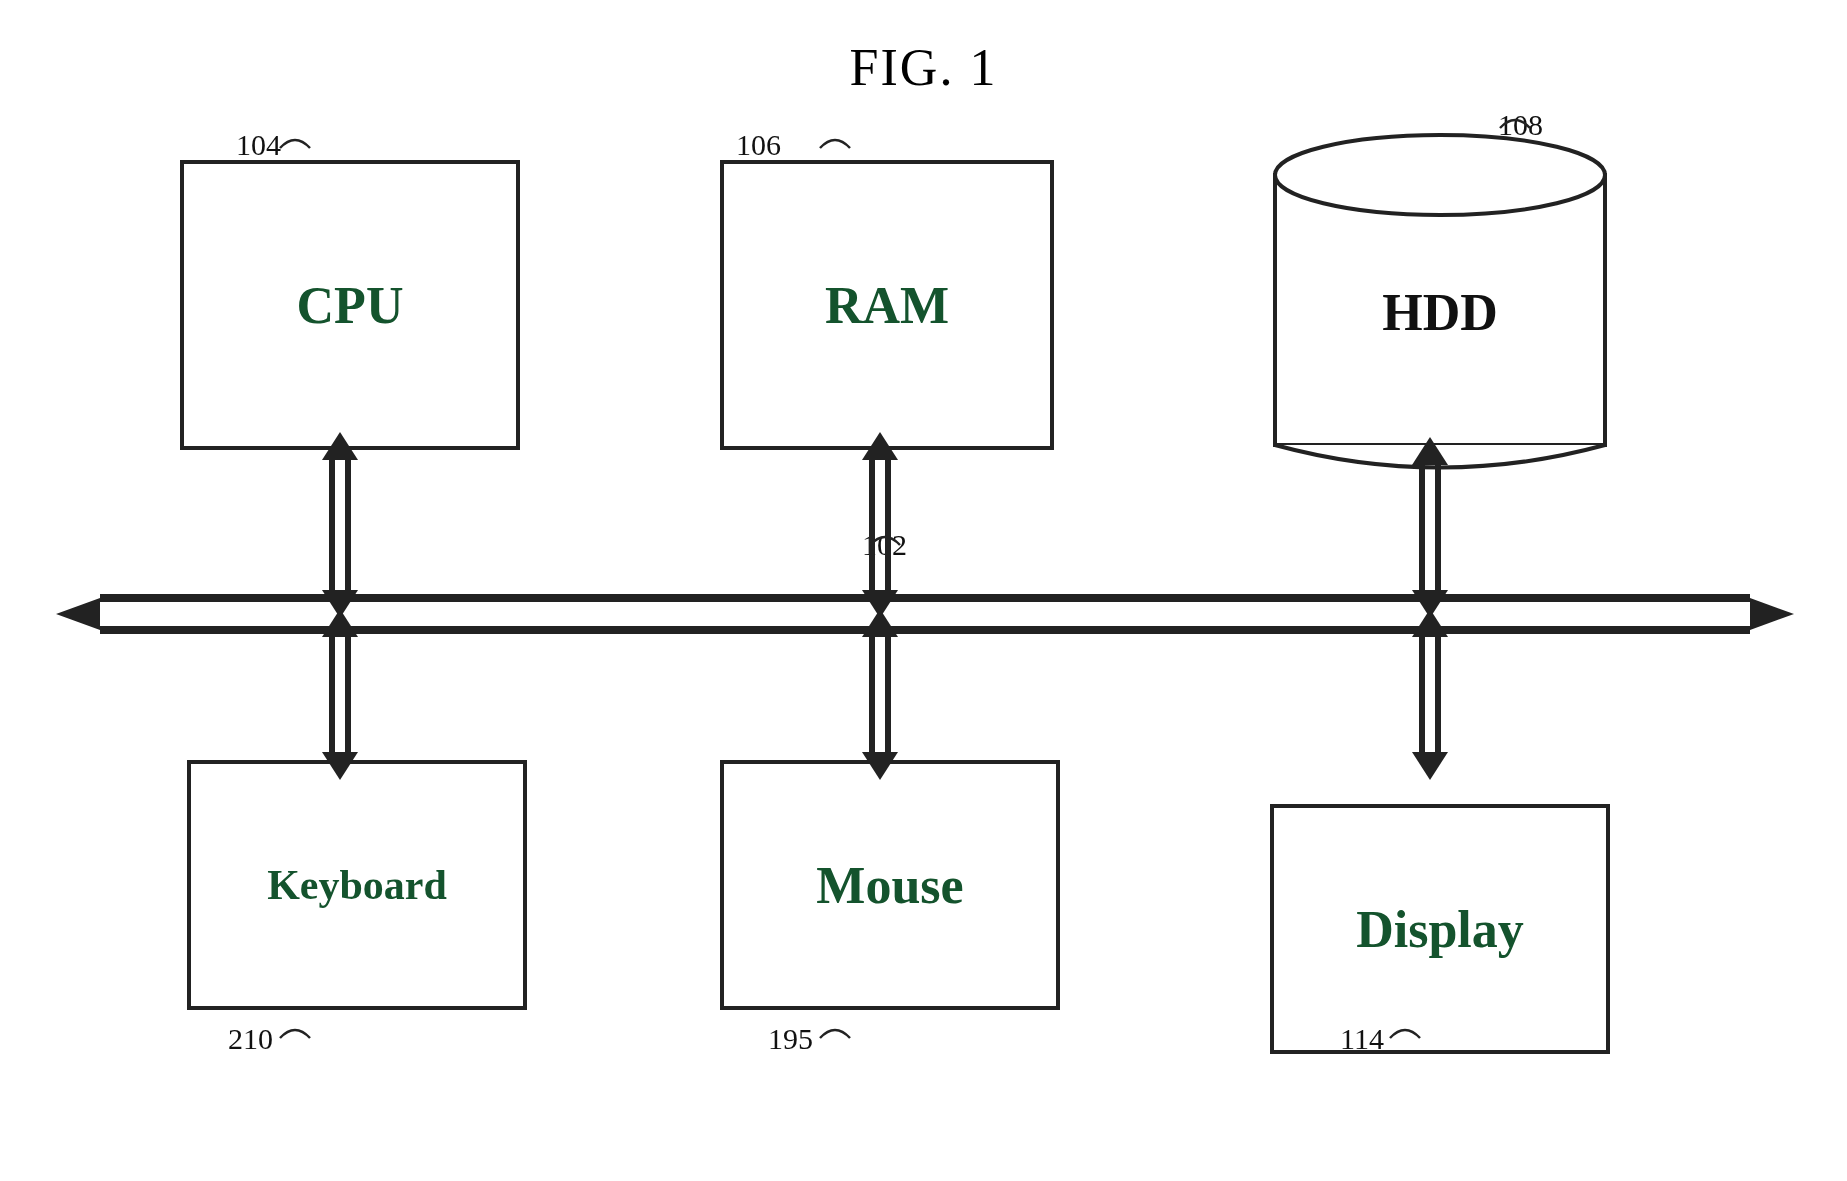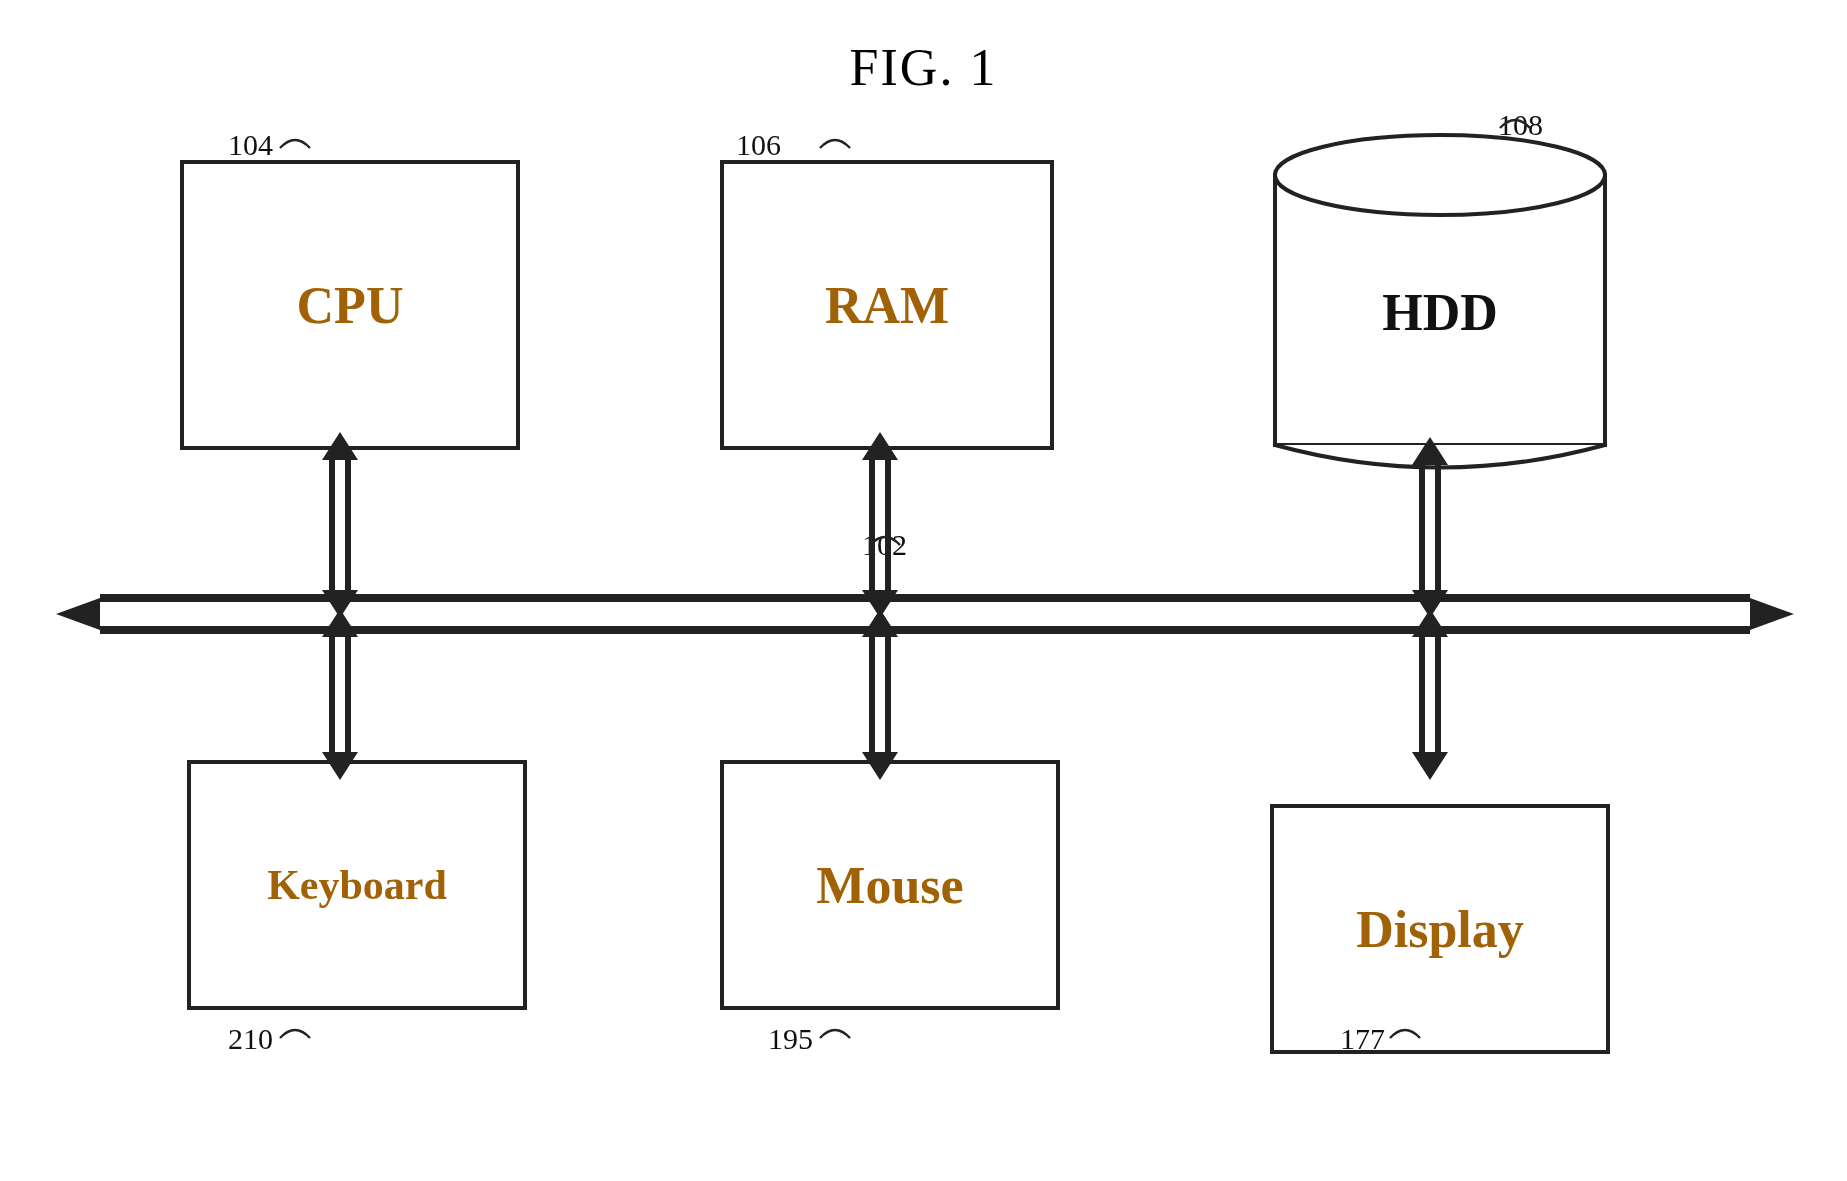--- a/index.html
+++ b/index.html
@@ -35,21 +35,21 @@
       border: 4px solid #222;
       background: #fff;
       display: flex;
       align-items: center;
       justify-content: center;
     }
 
     .component-label {
       font-size: 52px;
       font-weight: bold;
-      color: #a16207;
+      color: #14532d;
     }
 
     
     .ref-num {
       position: absolute;
       font-size: 30px;
       color: #111;
     }
 
     
@@ -105,21 +105,21 @@
 </head>
 <body>
 
 <div class="diagram-container">
 
   <div class="fig-title">FIG. 1</div>
 
   <div class="component-box" id="cpu-box">
     <span class="component-label">CPU</span>
   </div>
-  <div class="ref-num" style="left:228px; top:128px;text-align:center;">104</div>
+  <div class="ref-num" style="left:236px; top:128px;text-align:center;">104</div>
 
   <div class="component-box" id="ram-box">
     <span class="component-label">RAM</span>
   </div>
   <div class="ref-num" style="left:736px; top:128px;">106</div>
 
   <div class="ref-num" style="left:1498px; top:108px;">108</div>
 
   <div class="component-box" id="keyboard-box">
     <span class="component-label" style="font-size:42px;">Keyboard</span>
@@ -127,21 +127,21 @@
   <div class="ref-num" style="left:228px; top:1022px;">210</div>
 
   <div class="component-box" id="mouse-box">
     <span class="component-label">Mouse</span>
   </div>
   <div class="ref-num" style="left:768px; top:1022px;">195</div>
 
   <div class="component-box" id="display-box">
     <span class="component-label">Display</span>
   </div>
-  <div class="ref-num" style="left:1340px; top:1022px;">177</div>
+  <div class="ref-num" style="left:1340px; top:1022px;">114</div>
 
   <div class="ref-num" style="left:862px; top:528px;">102</div>
 
   <svg class="diagram-svg" xmlns="http://www.w3.org/2000/svg">
     <defs>
       <marker id="arrowhead-up" markerWidth="14" markerHeight="10" refX="7" refY="0" orient="auto">
         <polygon points="0,10 7,0 14,10" fill="#222" stroke="#222" stroke-width="1"></polygon>
       </marker>
       <marker id="arrowhead-down" markerWidth="14" markerHeight="10" refX="7" refY="10" orient="auto">
         <polygon points="0,0 7,10 14,0" fill="#222" stroke="#222" stroke-width="1"></polygon>

